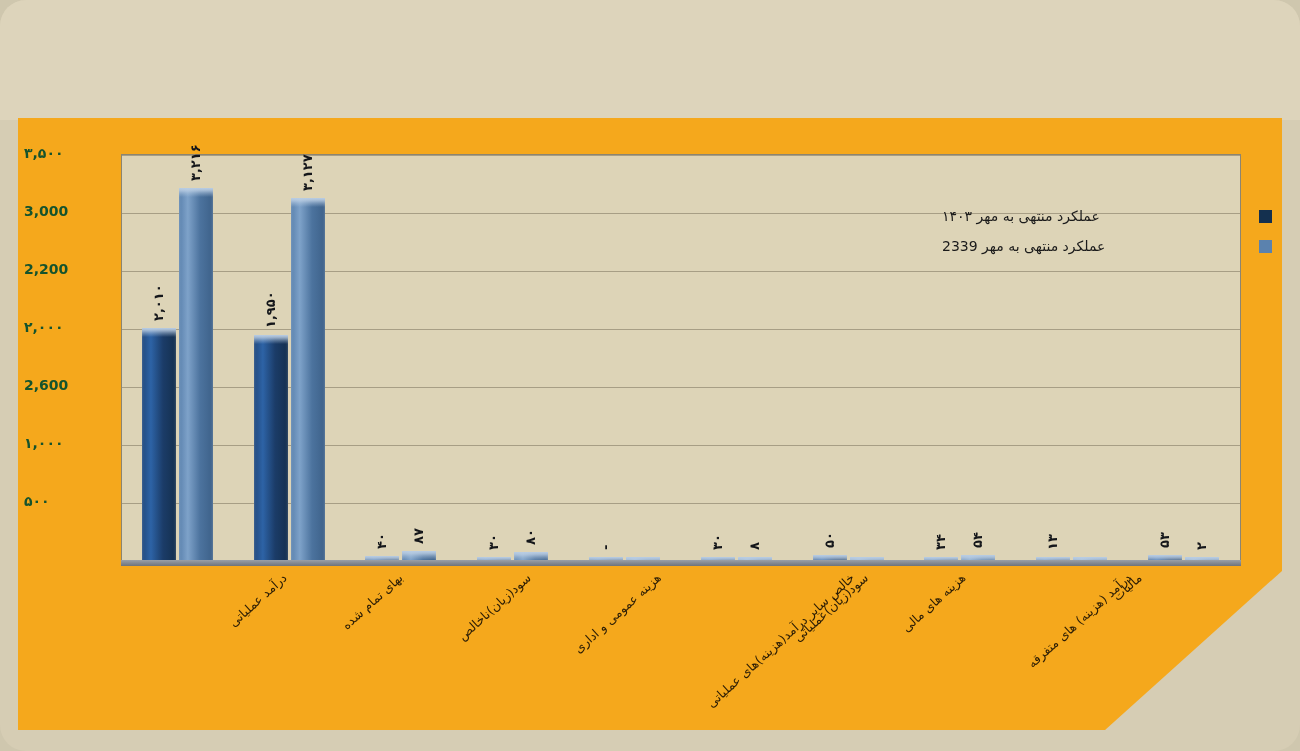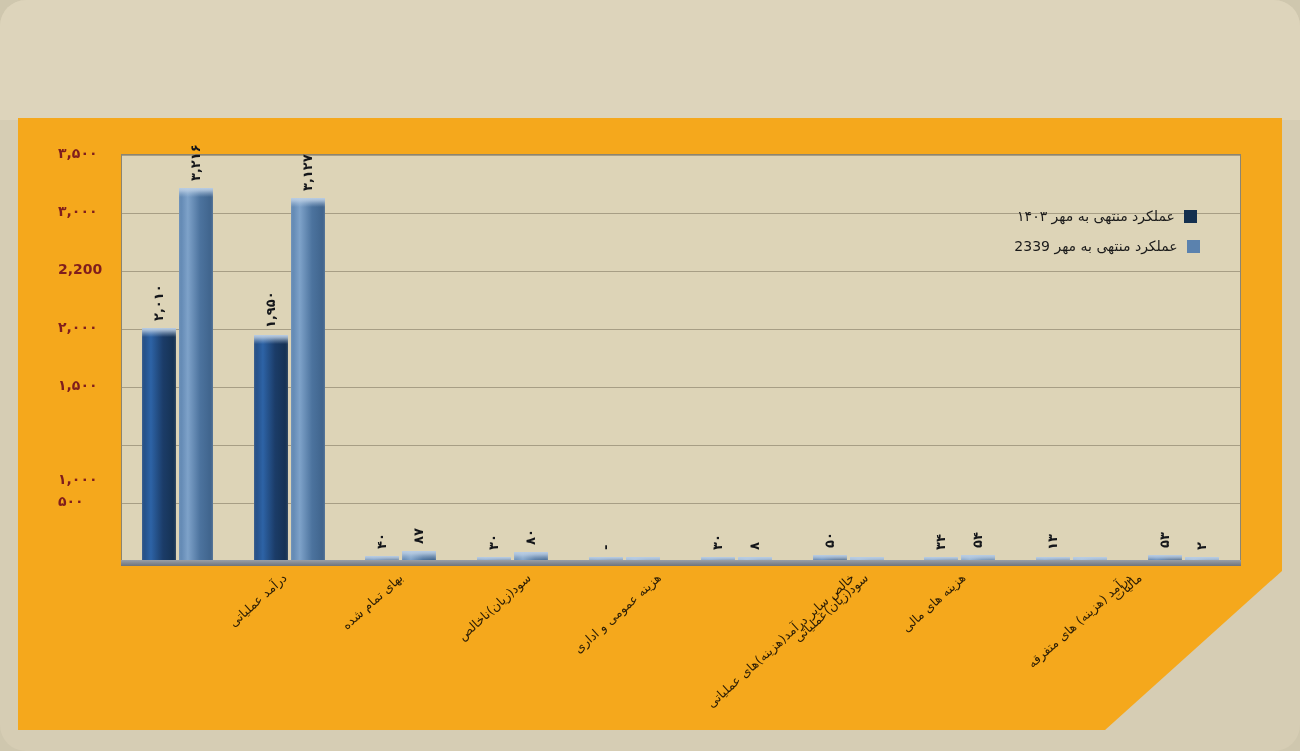--- a/index.html
+++ b/index.html
@@ -84,23 +84,23 @@
     border-top:1px solid #8c8570;
   }
   .gridline{position:absolute;left:0;width:100%;height:1px;background:#a79e85;}
   #baseline{
     position:absolute;left:103px;top:442px;width:1120px;height:6px;
     background:linear-gradient(#9aa0a8,#6d737b);
   }
 
   
   .ytick{
-    position:absolute;right:1140px;
+    position:absolute;right:1174px;
     width:84px;text-align:left;
-    font-size:14px;font-weight:bold;color:#7f1d1d;
+    font-size:14px;font-weight:bold;color:#14532d;
     direction:ltr;
   }
 
   
   .bargroup{position:absolute;bottom:0;}
   .bar{
     position:absolute;bottom:0;width:34px;
     border-radius:1px;
   }
   .bar.prev{
@@ -130,21 +130,21 @@
     font-size:12.5px;color:#2a1c05;
     white-space:nowrap;
     transform:rotate(-42deg);
     transform-origin:right top;
     direction:rtl;
     text-align:right;
   }
 
   
   #legend{position:absolute;left:820px;top:46px;width:330px;direction:rtl;}
-  .legend-row{display:flex;align-items:center;justify-content:center;height:30px;}
+  .legend-row{display:flex;align-items:center;justify-content:space-between;height:30px;}
   .legend-swatch{width:13px;height:13px;margin-left:9px;flex:none;}
   .legend-text{font-size:14px;color:#1a1a1a;}
 </style>
 </head>
 <body>
 
 <div id="page">
 
   <div id="header">
 
@@ -270,25 +270,25 @@
           <div class="legend-row">
             <span class="legend-swatch" style="background:#5b82ae"></span>
             <span class="legend-text">عملکرد منتهی به مهر 2339</span>
           </div>
         </div>
     </div>
 
     <div id="baseline"></div>
     <div id="yticks">
         <div class="ytick" style="top: 375px; margin-left: 12px;">۵۰۰</div>
-        <div class="ytick" style="top: 317px; margin-top: 36px;">۱,۰۰۰</div>
-        <div class="ytick" style="top: 259px;">۱,۵۰۰</div>
+        <div class="ytick" style="top: 317px;">۱,۰۰۰</div>
+        <div class="ytick" style="top: 259px;">2,600</div>
         <div class="ytick" style="top: 201px;">۲,۰۰۰</div>
         <div class="ytick" style="top: 143px;">2,200</div>
-        <div class="ytick" style="top: 85px;">۳,۰۰۰</div>
+        <div class="ytick" style="top: 85px;">3,000</div>
         <div class="ytick" style="top: 27px;">۳,۵۰۰</div>
       </div>
     <div id="xticks">
         <div class="xlabel" style="left: 188.9px; top: 452px;">درآمد عملیاتی</div>
         <div class="xlabel" style="left: 300.7px; top: 452px;">بهای تمام شده</div>
         <div class="xlabel" style="left: 412.5px; top: 452px;">سود(زیان)ناخالص</div>
         <div class="xlabel" style="left: 524.3px; top: 452px;">هزینه عمومی و اداری</div>
         <div class="xlabel" style="left: 636.1px; top: 452px;">خالص سایر درآمد(هزینه)های عملیاتی</div>
         <div class="xlabel" style="left: 747.9px; top: 452px;">سود(زیان)عملیاتی</div>
         <div class="xlabel" style="left: 859.7px; top: 452px;">هزینه های مالی</div>

